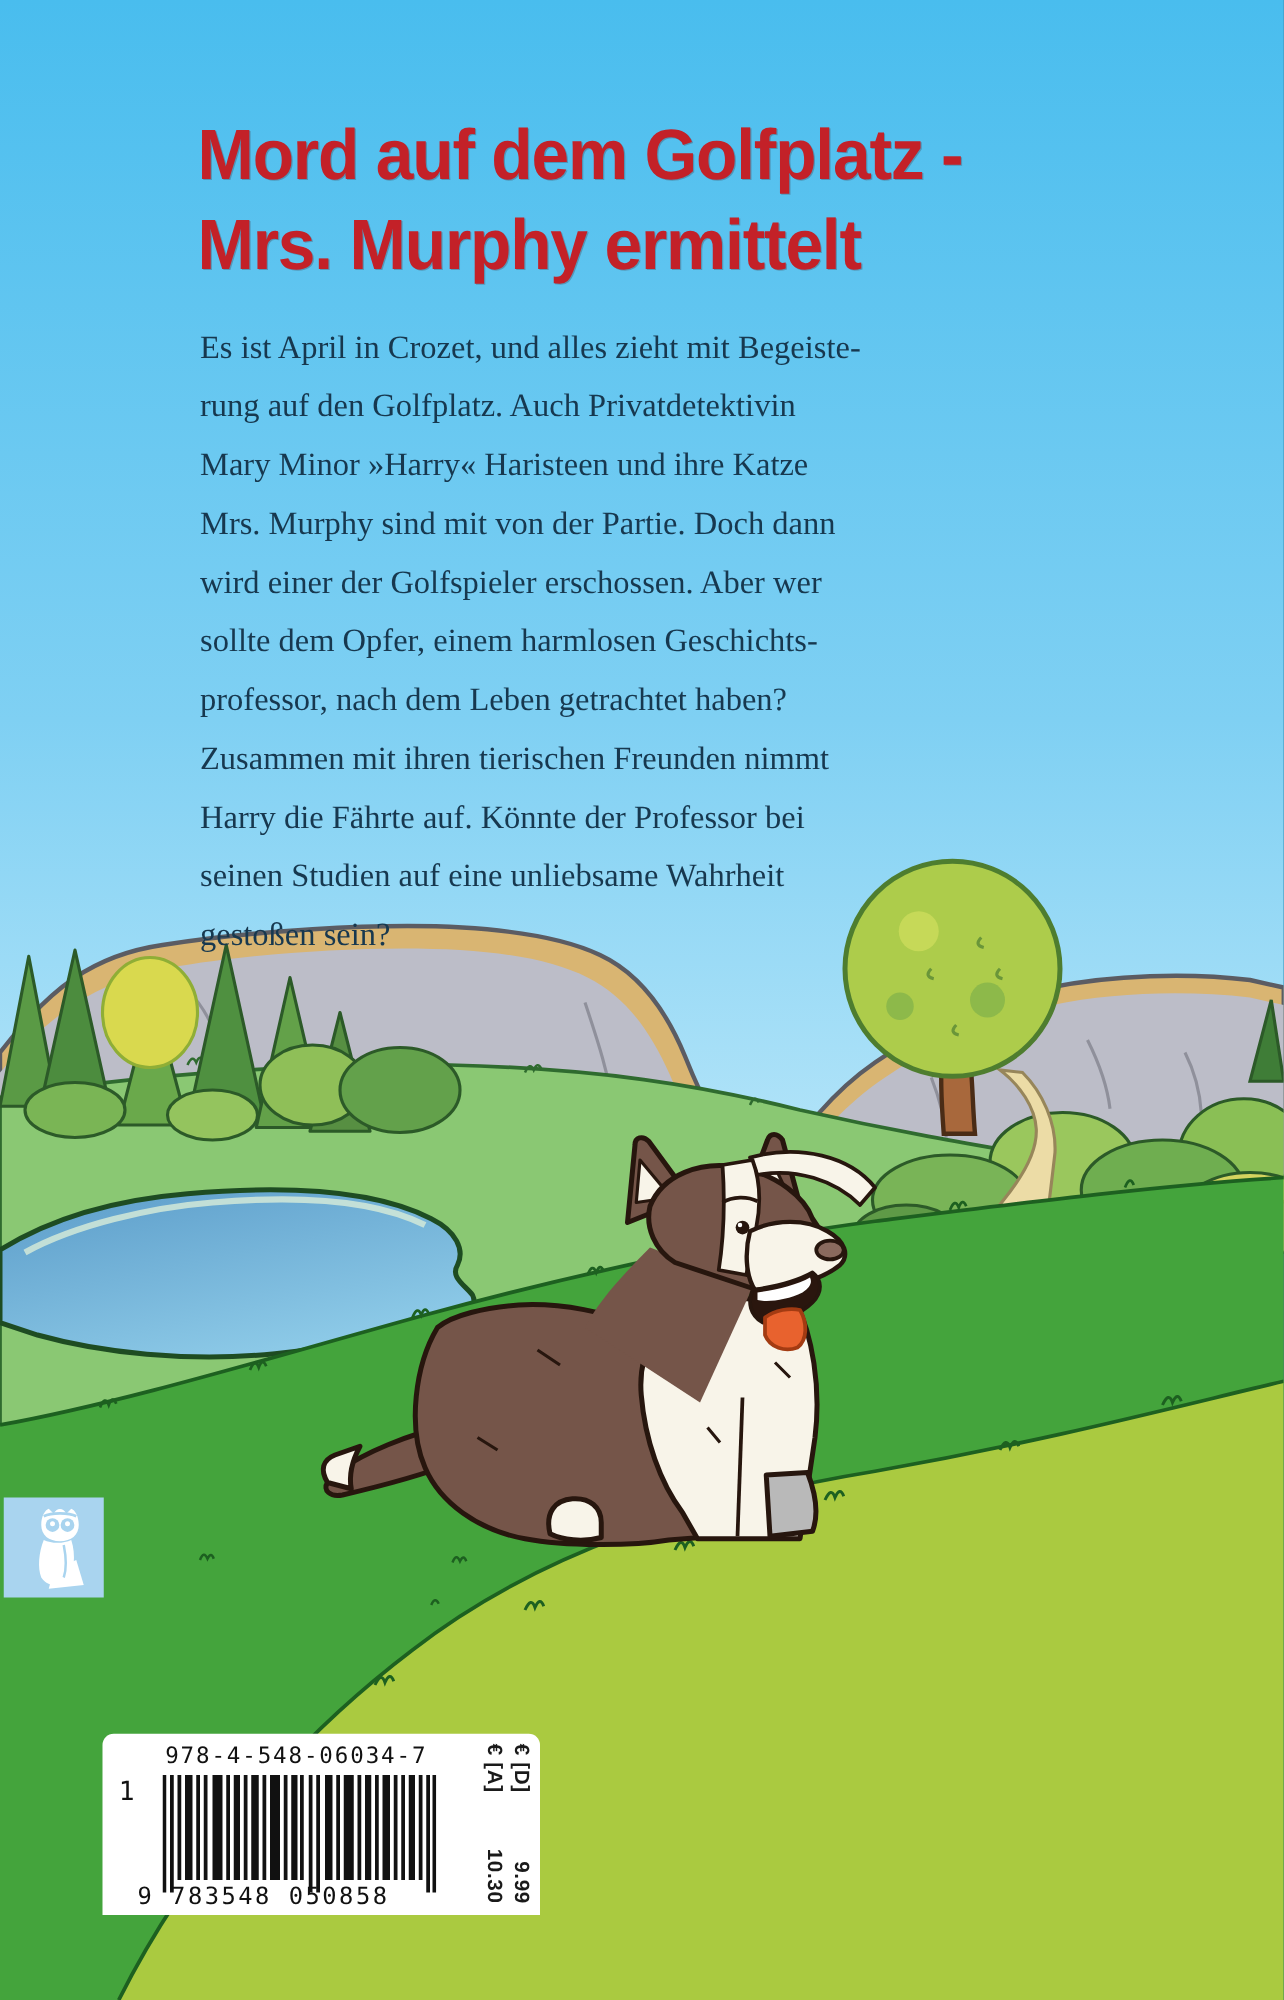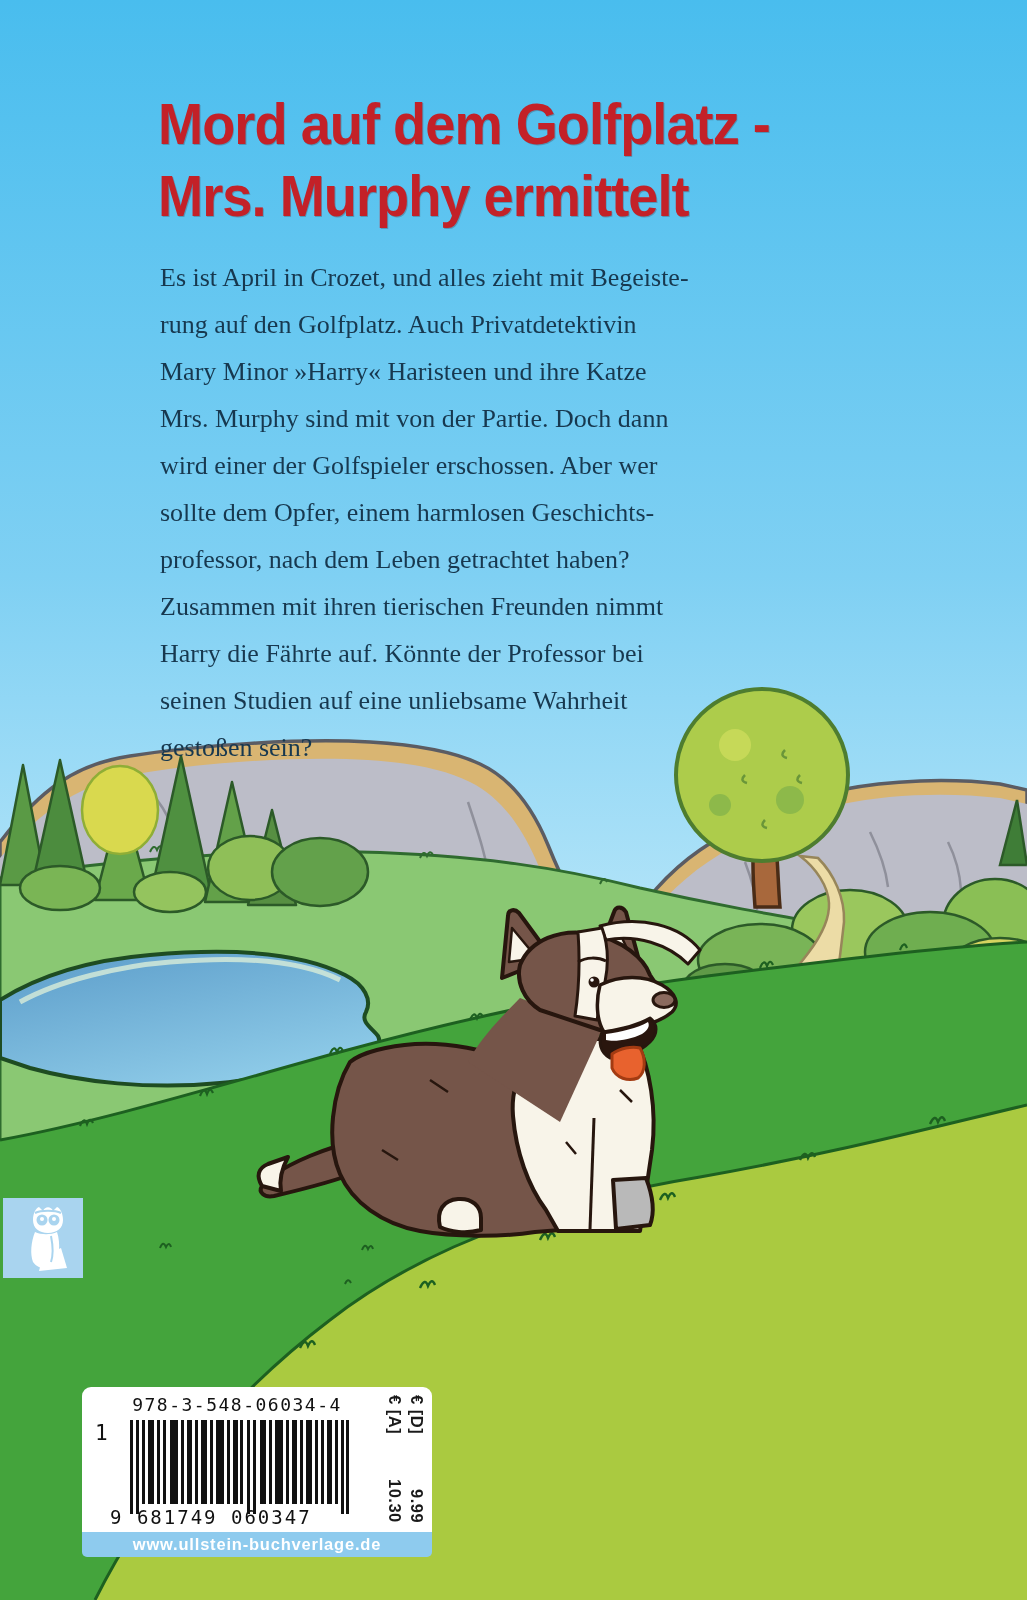--- a/index.html
+++ b/index.html
@@ -193,21 +193,21 @@
 wird einer der Golfspieler erschossen. Aber wer
 sollte dem Opfer, einem harmlosen Geschichts-
 professor, nach dem Leben getrachtet haben?
 Zusammen mit ihren tierischen Freunden nimmt
 Harry die Fährte auf. Könnte der Professor bei
 seinen Studien auf eine unliebsame Wahrheit
 gestoßen sein?</p>
 
   <div class="isbn-panel">
     <span class="edition-mark">1</span>
-    <div class="isbn-text">978-3-548-06034-4</div>
+    <div class="isbn-text">978-4-548-06034-7</div>
 
     <svg class="ean-svg" width="219" height="96" viewBox="0 0 219 96">
       <g fill="#111">
         <rect x="0" y="0" width="3" height="94"></rect>
           <rect x="6" y="0" width="3" height="94"></rect>
         <rect x="12" y="0" width="3" height="84"></rect>
           <rect x="18" y="0" width="6" height="84"></rect>
         <rect x="27" y="0" width="3" height="84"></rect>
           <rect x="33" y="0" width="3" height="84"></rect>
         <rect x="40" y="0" width="8" height="84"></rect>
@@ -231,31 +231,28 @@
         <rect x="176" y="0" width="6" height="84"></rect>
           <rect x="185" y="0" width="3" height="84"></rect>
         <rect x="191" y="0" width="3" height="84"></rect>
           <rect x="197" y="0" width="5" height="84"></rect>
         <rect x="205" y="0" width="3" height="84"></rect>
         <rect x="211" y="0" width="3" height="94"></rect>
           <rect x="216" y="0" width="3" height="94"></rect>
       </g>
     </svg>
 
-    <div class="ean-digits">9 681749 060347</div>
+    <div class="ean-digits">9 783548 050858</div>
 
     <div class="price-block">
       <div class="price-col">
         <span>€ [A]</span>
         <span>10.30</span>
       </div>
       <div class="price-col">
         <span>€ [D]</span>
         <span>9.99</span>
       </div>
     </div>
   </div>
 
-  <div class="footer-bar">
-    <span class="footer-url">www.ullstein-buchverlage.de</span>
-  </div>
 
 </div>
 
 </body></html>

